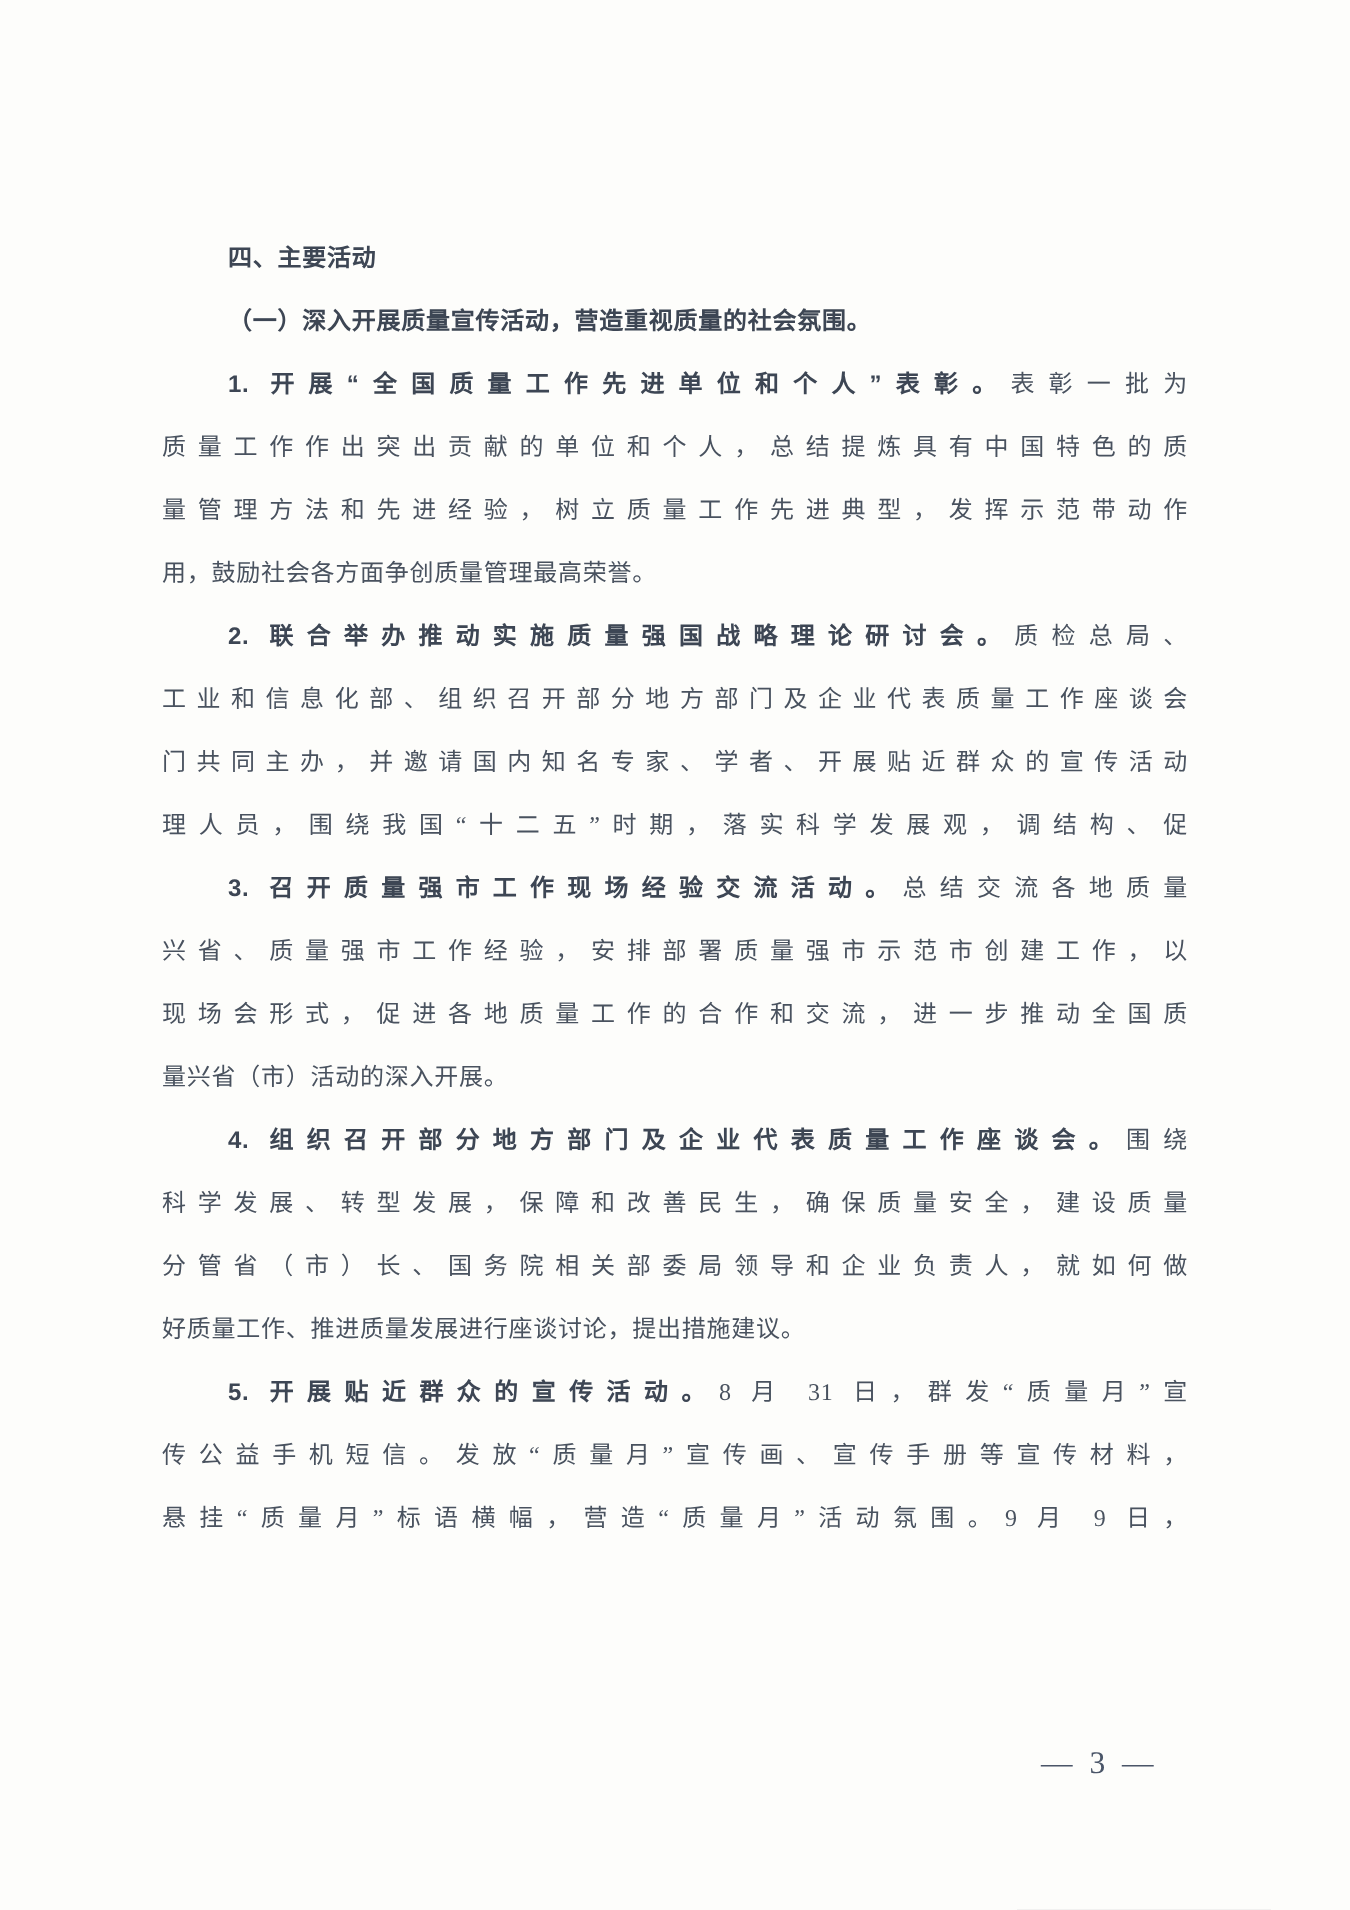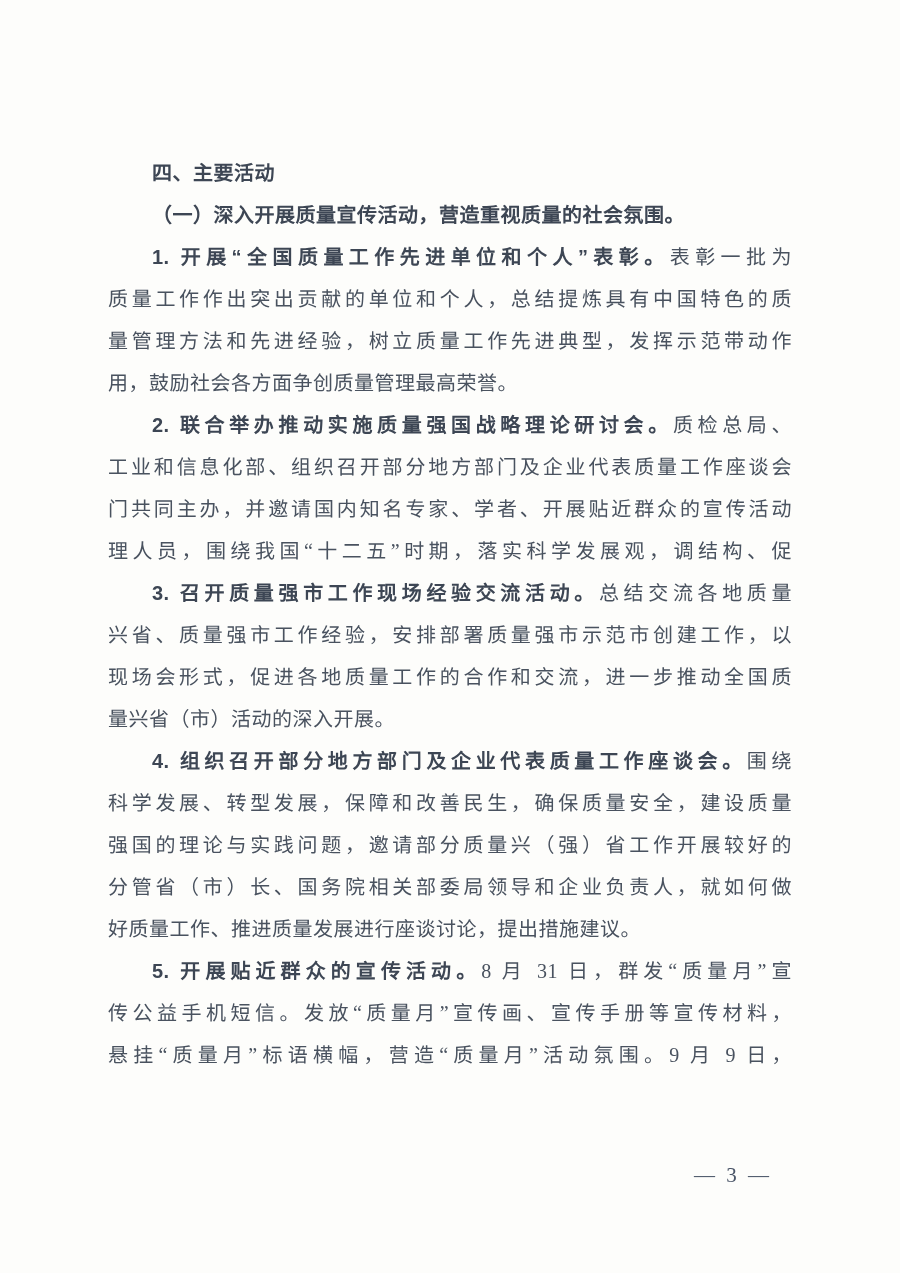--- a/index.html
+++ b/index.html
@@ -18,21 +18,21 @@
   }
   .content {
     position: absolute;
     left: 108px;
     top: 152px;
     width: 684px;
   }
   .line {
     height: 42px;
     line-height: 42px;
-    font-size: 20px;
+    font-size: 16px;
     color: #49525f;
     overflow: hidden;
     text-align: justify;
     text-align-last: left;
     letter-spacing: 0.5px;
   }
   .line.justify {
     text-align-last: justify;
   }
   .line.indent {
@@ -69,21 +69,20 @@
       <div class="line indent justify"><span class="seg bold">2. 联合举办推动实施质量强国战略理论研讨会。</span><span class="seg">质检总局、</span></div>
       <div class="line justify"><span class="seg">工业和信息化部、组织召开部分地方部门及企业代表质量工作座谈会</span></div>
       <div class="line justify"><span class="seg">门共同主办，并邀请国内知名专家、学者、开展贴近群众的宣传活动</span></div>
       <div class="line justify"><span class="seg">理人员，围绕我国“十二五”时期，落实科学发展观，调结构、促</span></div>
       <div class="line indent justify"><span class="seg bold">3. 召开质量强市工作现场经验交流活动。</span><span class="seg">总结交流各地质量</span></div>
       <div class="line justify"><span class="seg">兴省、质量强市工作经验，安排部署质量强市示范市创建工作，以</span></div>
       <div class="line justify"><span class="seg">现场会形式，促进各地质量工作的合作和交流，进一步推动全国质</span></div>
       <div class="line"><span class="seg">量兴省（市）活动的深入开展。</span></div>
       <div class="line indent justify"><span class="seg bold">4. 组织召开部分地方部门及企业代表质量工作座谈会。</span><span class="seg">围绕</span></div>
       <div class="line justify"><span class="seg">科学发展、转型发展，保障和改善民生，确保质量安全，建设质量</span></div>
-      <div class="line justify"><span class="seg">强国的理论与实践问题，邀请部分质量兴（强）省工作开展较好的</span></div>
       <div class="line justify"><span class="seg">分管省（市）长、国务院相关部委局领导和企业负责人，就如何做</span></div>
       <div class="line"><span class="seg">好质量工作、推进质量发展进行座谈讨论，提出措施建议。</span></div>
       <div class="line indent justify"><span class="seg bold">5. 开展贴近群众的宣传活动。</span><span class="seg">8 月 31 日，群发“质量月”宣</span></div>
       <div class="line justify"><span class="seg">传公益手机短信。发放“质量月”宣传画、宣传手册等宣传材料，</span></div>
       <div class="line justify"><span class="seg">悬挂“质量月”标语横幅，营造“质量月”活动氛围。9 月 9 日，</span></div>
     </div>
   <div class="page-number">— 3 —</div>
 </div>
 
 </body></html>

